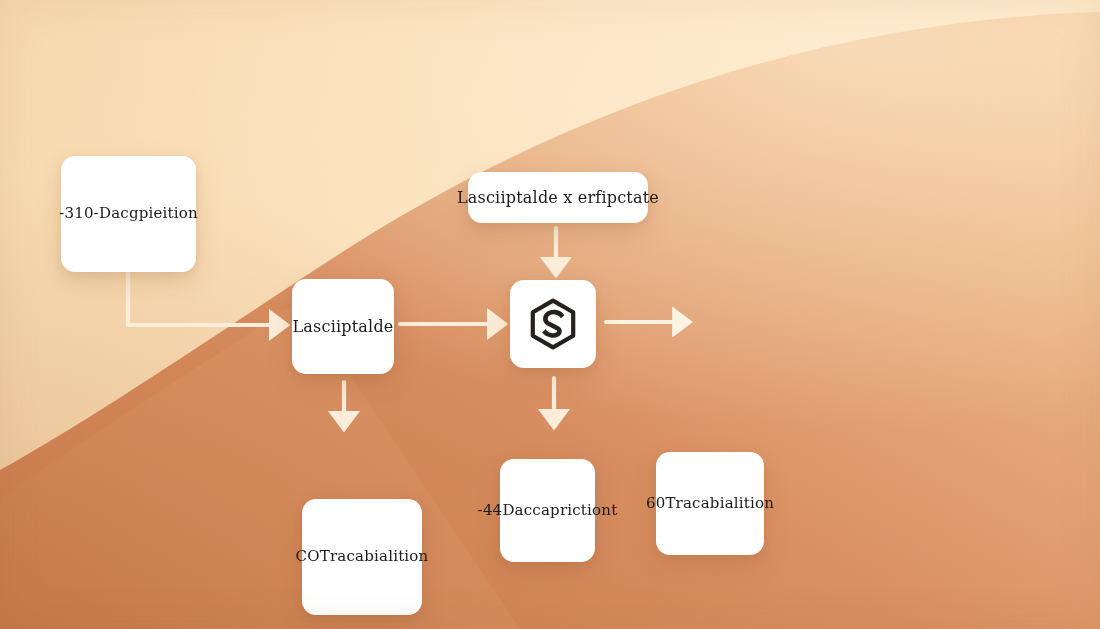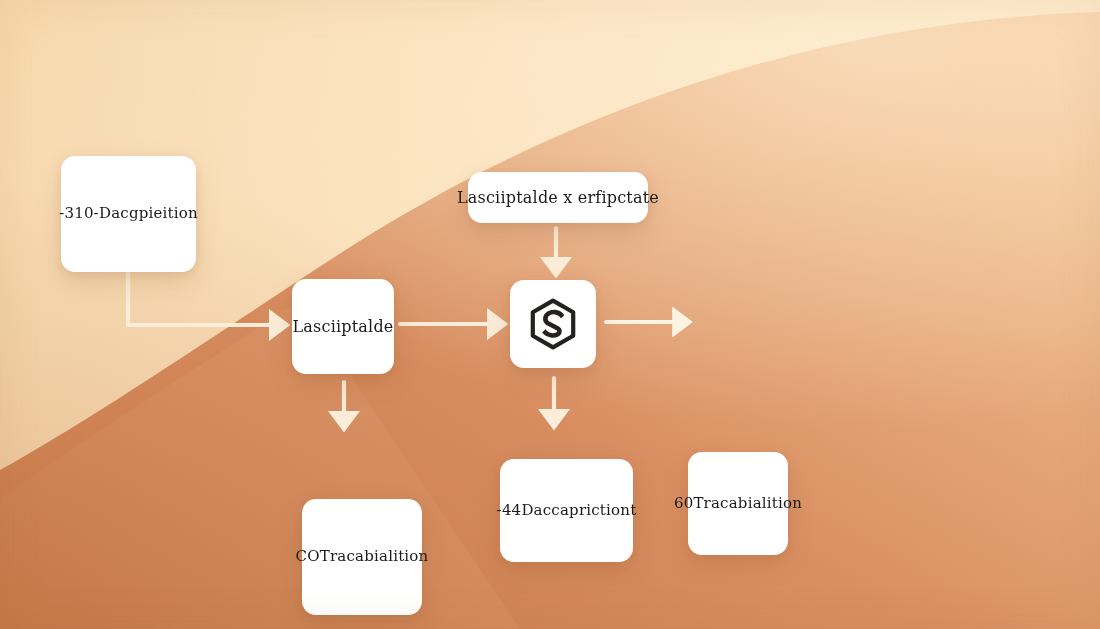--- a/index.html
+++ b/index.html
@@ -163,25 +163,25 @@
                C32.4 31.8 32.0 35.2 29.0 36.6
                C25.6 38.2 20.2 37.6 17.4 34.6" fill="none" stroke="#25211f" stroke-width="4.6" stroke-linecap="square" stroke-linejoin="miter"></path>
     </svg>
   </div>
 
   <div class="node" id="node-description" style="left:302px; top:458px; width:120px; height:116px;margin-top:41px;">
     <div class="line1">CO</div>
     <div class="line2">Tracabialition</div>
   </div>
 
-  <div class="node" id="node-traceability" style="left:500px; top:459px; width:133px; height:103px;">
+  <div class="node" id="node-traceability" style="left:500px; top:459px; width:95px; height:103px;">
     <div class="line1">-44</div>
     <div class="line2">Daccaprictiont</div>
   </div>
 
-  <div class="node" id="node-capability" style="left:688px; top:452px; width:100px; height:103px;">
+  <div class="node" id="node-capability" style="left:656px; top:452px; width:108px; height:103px;">
     <div class="line1">60</div>
     <div class="line2">Tracabialition</div>
   </div>
 
   <div id="bg-frame"></div>
 
 </div>
 
 </body></html>

